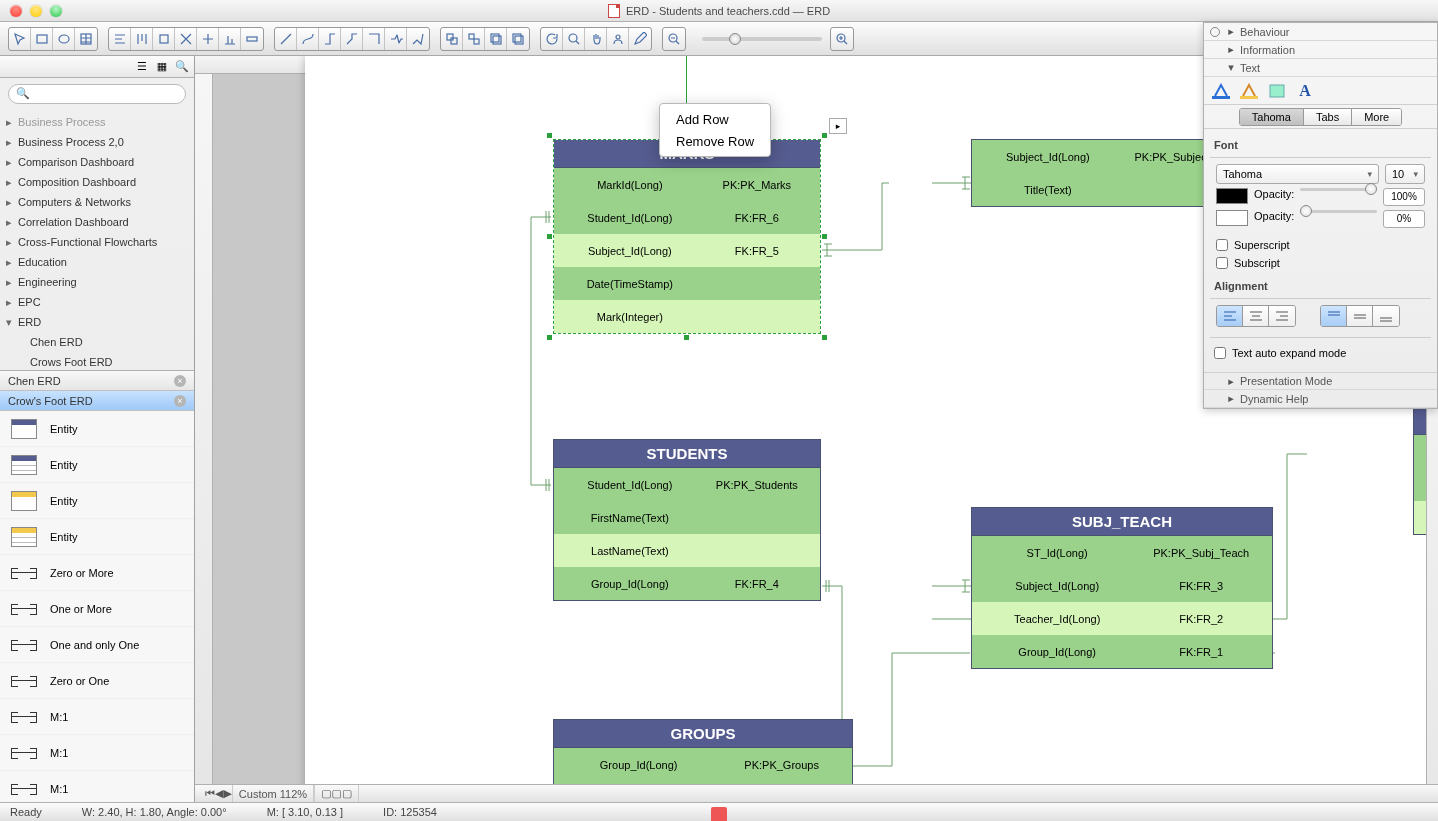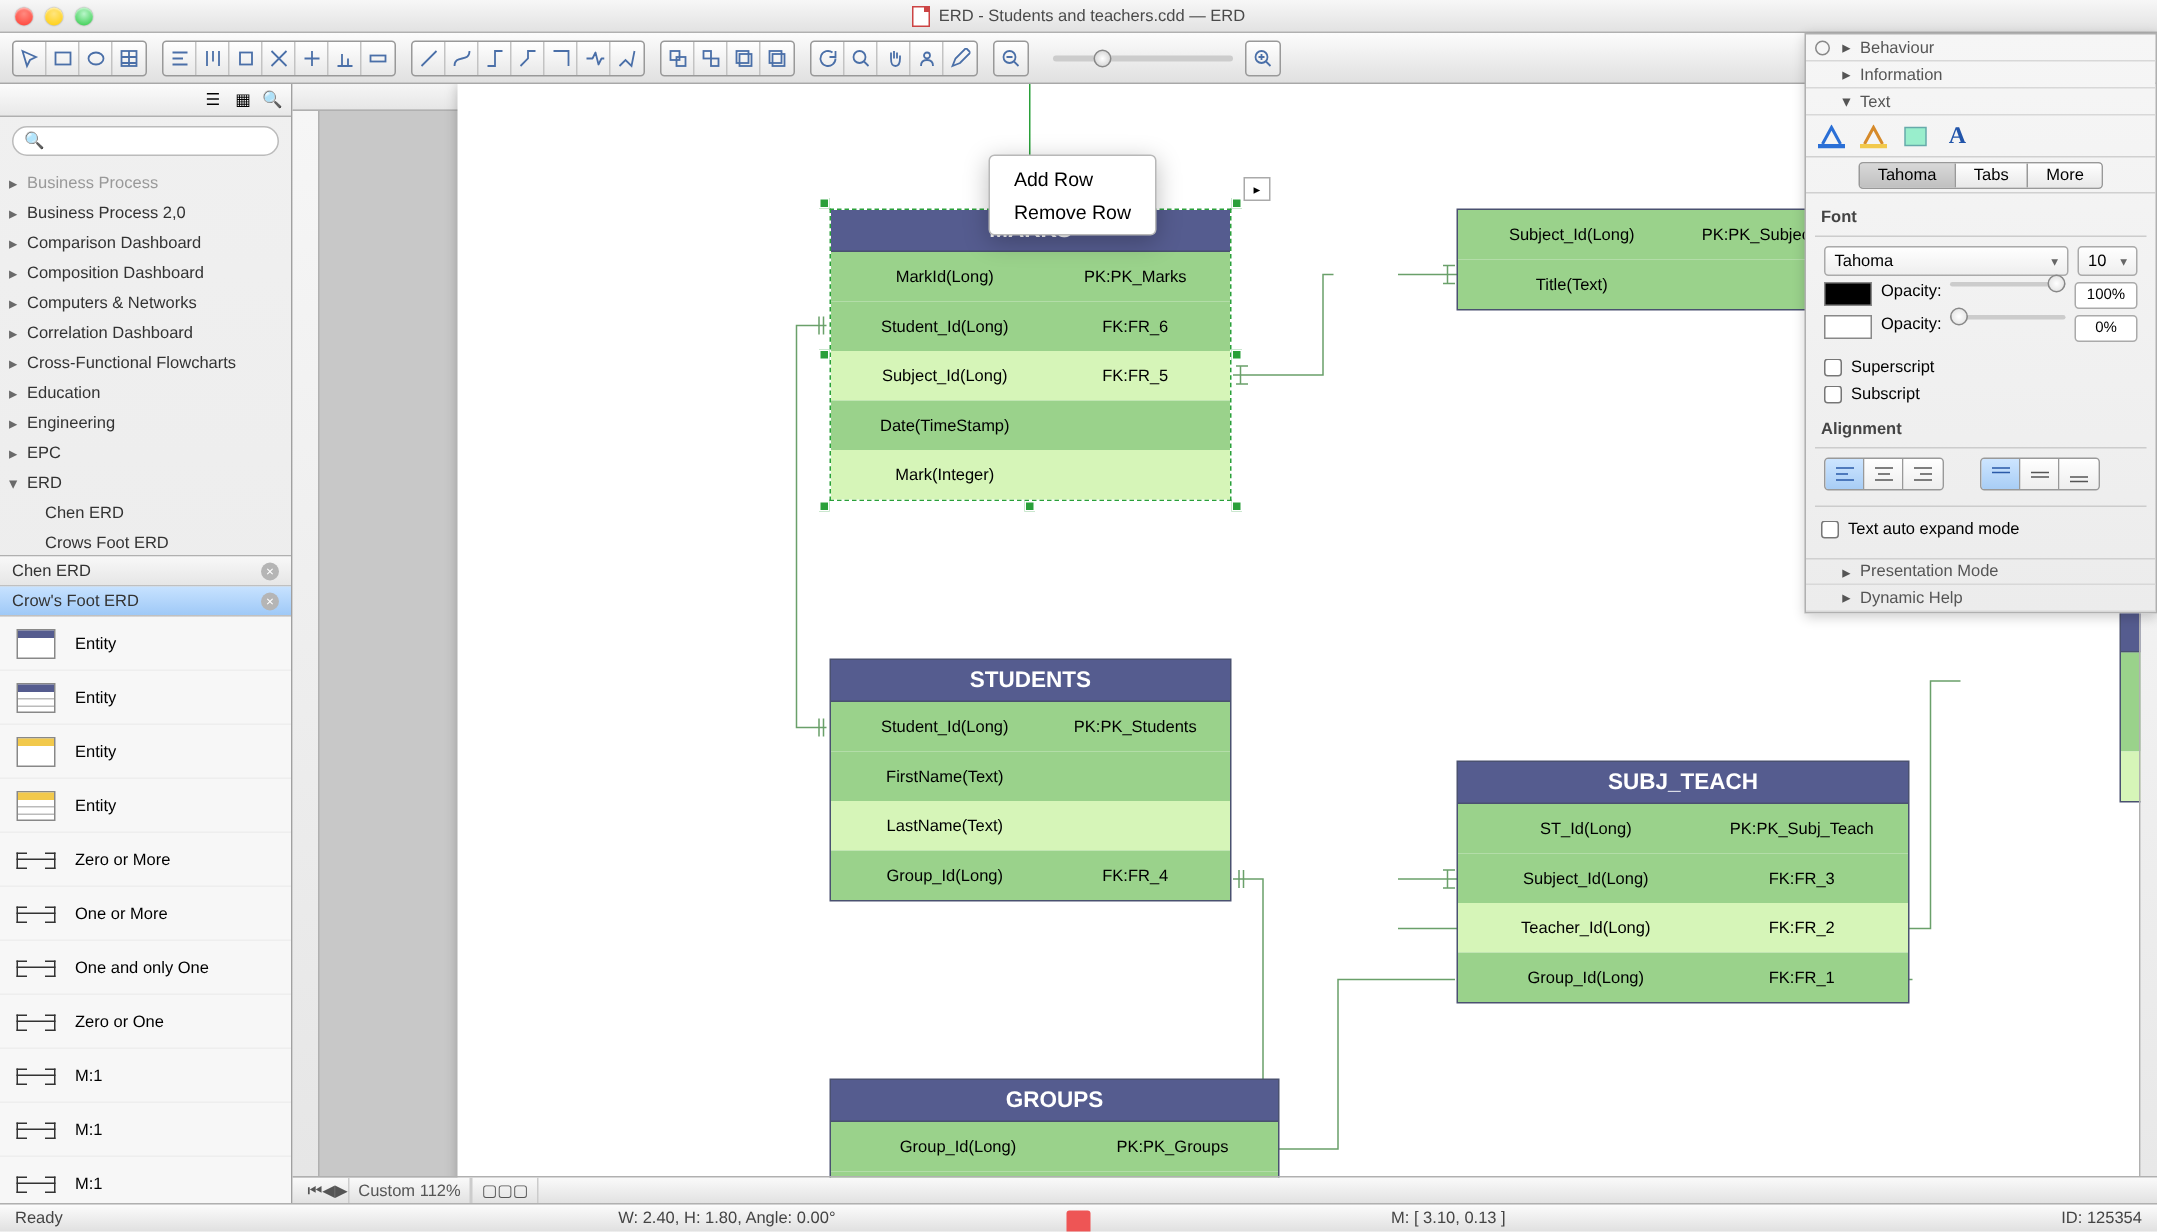--- a/index.html
+++ b/index.html
@@ -112,21 +112,21 @@
 .slider .th { position:absolute; top:-5px; width:12px; height:12px; border:1px solid #888; border-radius:50%; background:radial-gradient(#fff,#ddd); }
 .pct { width:42px; height:18px; border:1px solid #aaa; border-radius:3px; text-align:center; font-size:10px; line-height:16px; background:#fff; }
 .chk { display:flex; align-items:center; gap:6px; height:18px; }
 .chk input { width:12px; height:12px; }
 .align-seg { display:flex; border:1px solid #999; border-radius:3px; overflow:hidden; }
 .align-seg .ab { width:26px; height:20px; border-right:1px solid #999; display:flex; align-items:center; justify-content:center; background:linear-gradient(#fff,#eee); }
 .align-seg .ab:last-child{border-right:none;}
 .align-seg .ab.on { background:linear-gradient(#cde5ff,#a8cdf5); }
 
 
-.statusbar { height:19px; background:linear-gradient(#fcfcfc,#e0e0e0); border-top:1px solid #b0b0b0; display:flex; align-items:center; padding:0 10px; font-size:10px; color:#444; gap:40px;justify-content:space-between; }
+.statusbar { height:19px; background:linear-gradient(#fcfcfc,#e0e0e0); border-top:1px solid #b0b0b0; display:flex; align-items:center; padding:0 10px; font-size:10px; color:#444; gap:40px; }
 
 .notif { position:absolute; bottom:0; left:50%; transform:translateX(-50%); width:16px; height:14px; background:#e55; border-radius:2px 2px 0 0; }
 
 
 .ic { stroke:#4a6fa8; stroke-width:1.2; fill:none; }
 </style>
 </head>
 <body>
 
 <div class="titlebar">

